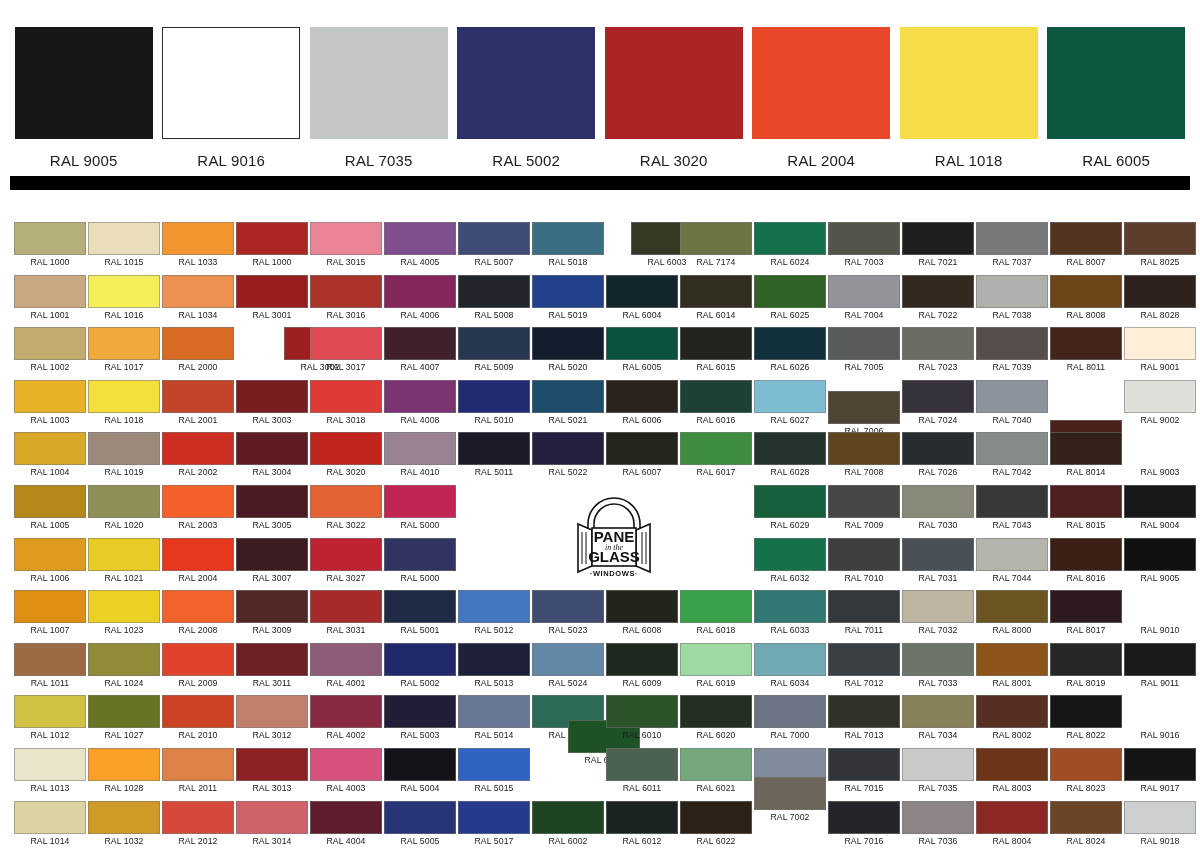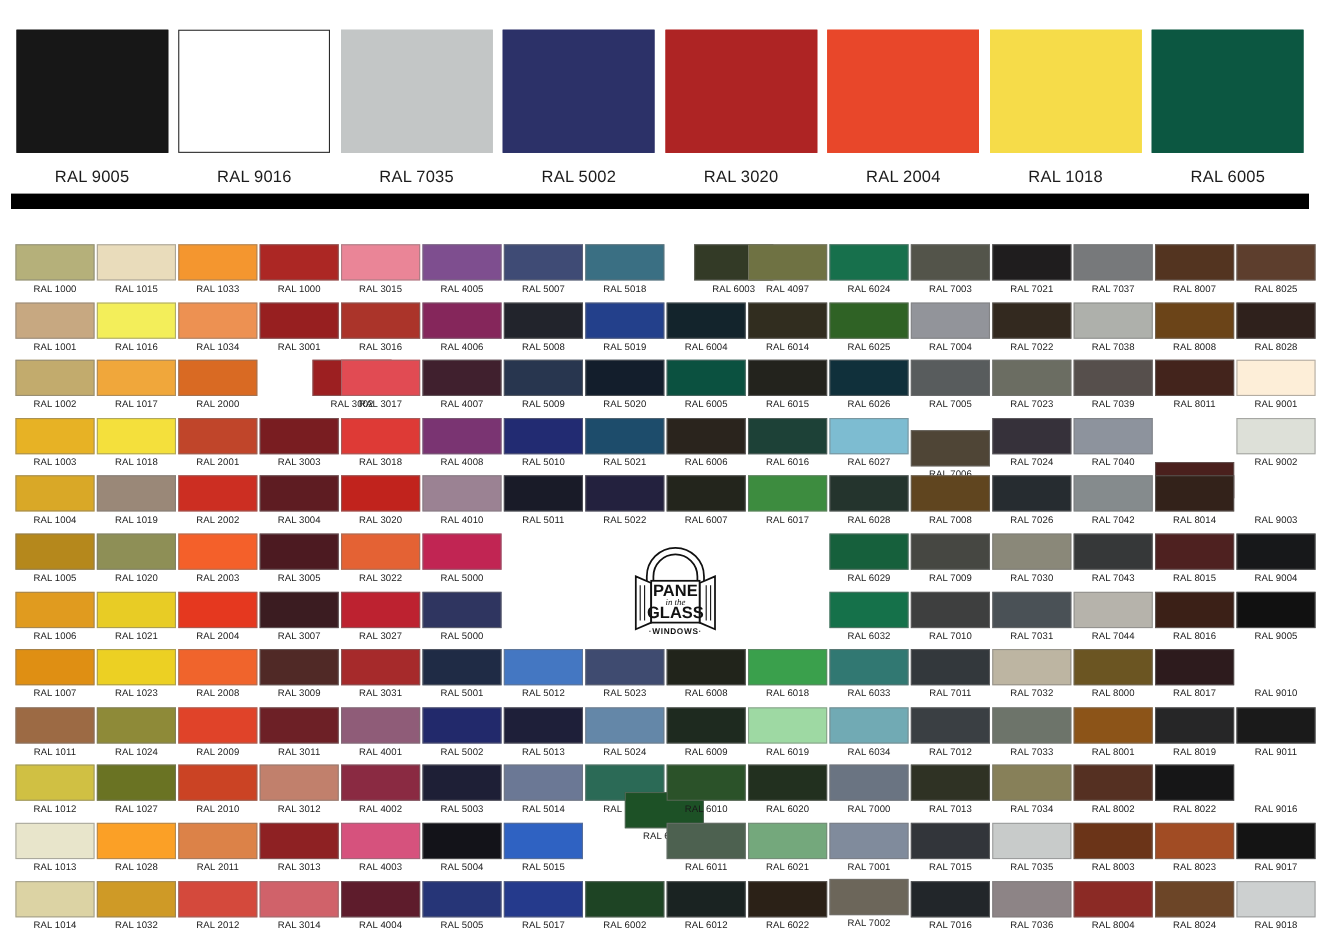--- a/index.html
+++ b/index.html
@@ -587,21 +587,21 @@
           <div class="chip-label">RAL 6011</div>
         </div>
         <div class="cell" style="top: 578.6px;">
           <div class="chip" style="background: rgb(26, 35, 34);"></div>
           <div class="chip-label">RAL 6012</div>
         </div>
       </div>
       <div class="col" style="left: 680px;">
         <div class="cell" style="top: 0px;">
           <div class="chip" style="background: rgb(111, 114, 67);"></div>
-          <div class="chip-label">RAL 4097</div>
+          <div class="chip-label">RAL 7174</div>
         </div>
         <div class="cell" style="top: 52.6px;">
           <div class="chip" style="background: rgb(49, 45, 31);"></div>
           <div class="chip-label">RAL 6014</div>
         </div>
         <div class="cell" style="top: 105.2px;">
           <div class="chip" style="background: rgb(35, 35, 29);"></div>
           <div class="chip-label">RAL 6015</div>
         </div>
         <div class="cell" style="top: 157.8px;">
@@ -679,21 +679,21 @@
           <div class="chip-label">RAL 6034</div>
         </div>
         <div class="cell" style="top: 473.4px;">
           <div class="chip" style="background: rgb(106, 116, 130);"></div>
           <div class="chip-label">RAL 7000</div>
         </div>
         <div class="cell" style="top: 526px;">
           <div class="chip" style="background: rgb(128, 139, 156);"></div>
           <div class="chip-label">RAL 7001</div>
         </div>
-        <div class="cell" style="top: 577px;">
+        <div class="cell" style="top: 555px;">
           <div class="chip" style="background: rgb(108, 102, 90);"></div>
           <div class="chip-label">RAL 7002</div>
         </div>
       </div>
       <div class="col" style="left: 828px;">
         <div class="cell" style="top: 0px;">
           <div class="chip" style="background: rgb(83, 84, 74);"></div>
           <div class="chip-label">RAL 7003</div>
         </div>
         <div class="cell" style="top: 52.6px;">

